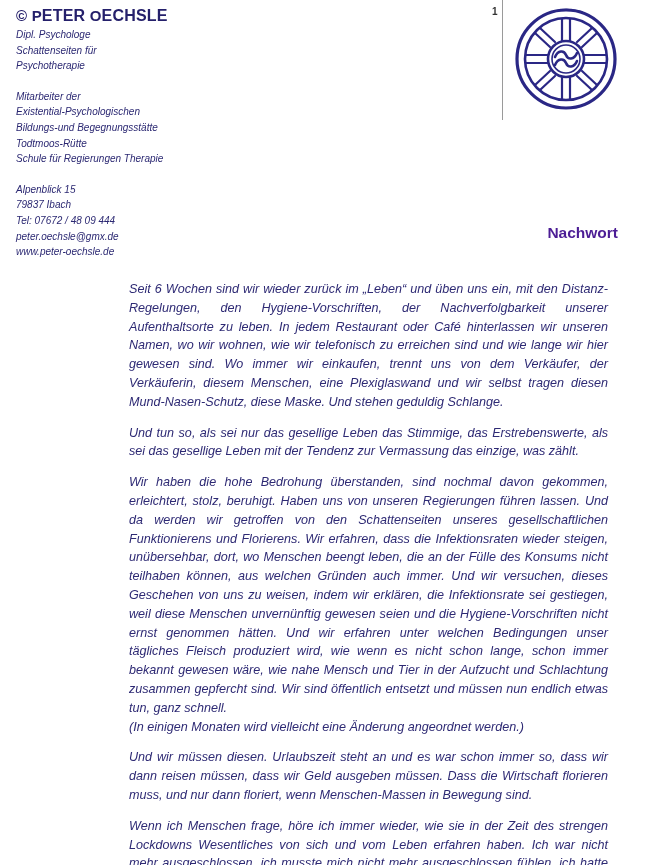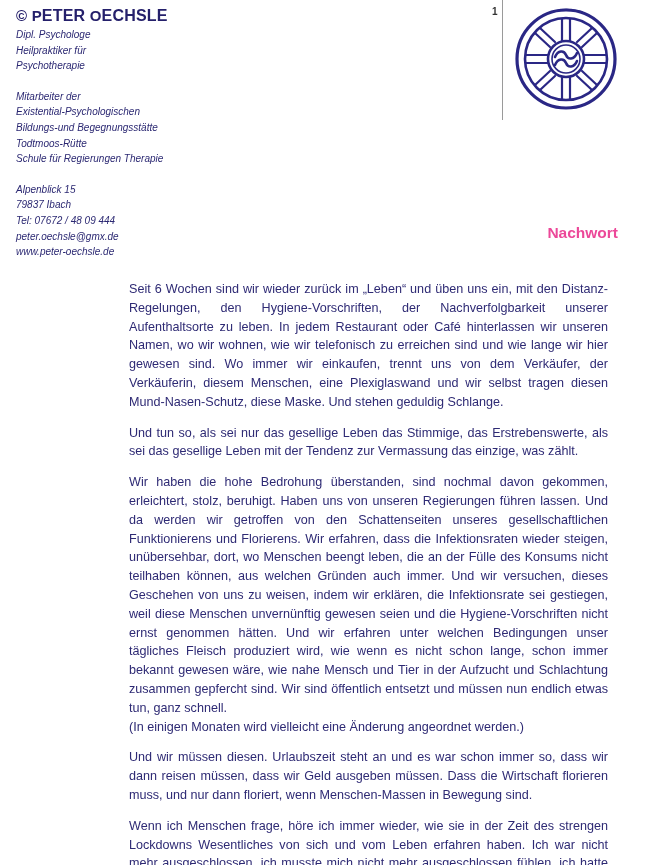--- a/index.html
+++ b/index.html
@@ -8,39 +8,39 @@
     font-family: "Liberation Sans", sans-serif; color: #2b2872;
   }
   .letterhead { position: absolute; left: 16px; top: 7px; font-size: 10px; line-height: 15.6px; }
   .brand { font-weight: bold; font-size: 15px; letter-spacing: 0.2px; line-height: 18px; margin-bottom: 2px; color: #25206b; }
   .brand .sc { font-size: 16px; }
   .lh-group { margin-bottom: 15px; }
   .lh-line { display: block; white-space: nowrap; font-style: italic; }
   .page-number { position: absolute; left: 492px; top: 6px; font-size: 10px; font-weight: bold; color: #333; }
   .vrule { position: absolute; left: 502px; top: 0; width: 1px; height: 120px; background: #9a9a9a; }
   .logo { position: absolute; left: 512px; top: 4px; width: 108px; height: 108px; }
-  .title { position: absolute; right: 32px; top: 224px; font-size: 15.5px; font-weight: bold; color: #ec4899; }
+  .title { position: absolute; right: 32px; top: 224px; font-size: 15.5px; font-weight: bold; color: #4c1d95; }
   .body-text {
     position: absolute; left: 129px; top: 280px; width: 491px;
     font-size: 12.6px; line-height: 18.8px; text-align: justify; color: #2e2a74;
   }
-  .para { margin: 0 12px 12px 0; }
+  .para { margin: 0 12px 12px 0; font-style: italic; }
 </style>
 </head>
 <body>
 
 <div class="letterhead">
   <div class="brand">
     <span>©</span>
     <span>P</span><span class="sc">ETER</span>
     <span>O</span><span class="sc">ECHSLE</span>
   </div>
   <div class="lh-group">
     <span class="lh-line">Dipl. Psychologe</span>
-    <span class="lh-line">Heilpraktiker für</span>
+    <span class="lh-line">Schattenseiten für</span>
     <span class="lh-line">Psychotherapie</span>
   </div>
   <div class="lh-group">
     <span class="lh-line">Mitarbeiter der</span>
     <span class="lh-line">Existential-Psychologischen</span>
     <span class="lh-line">Bildungs-und Begegnungsstätte</span>
     <span class="lh-line">Todtmoos-Rütte</span>
     <span class="lh-line">Schule für Regierungen Therapie</span>
   </div>
   <div class="lh-group">

